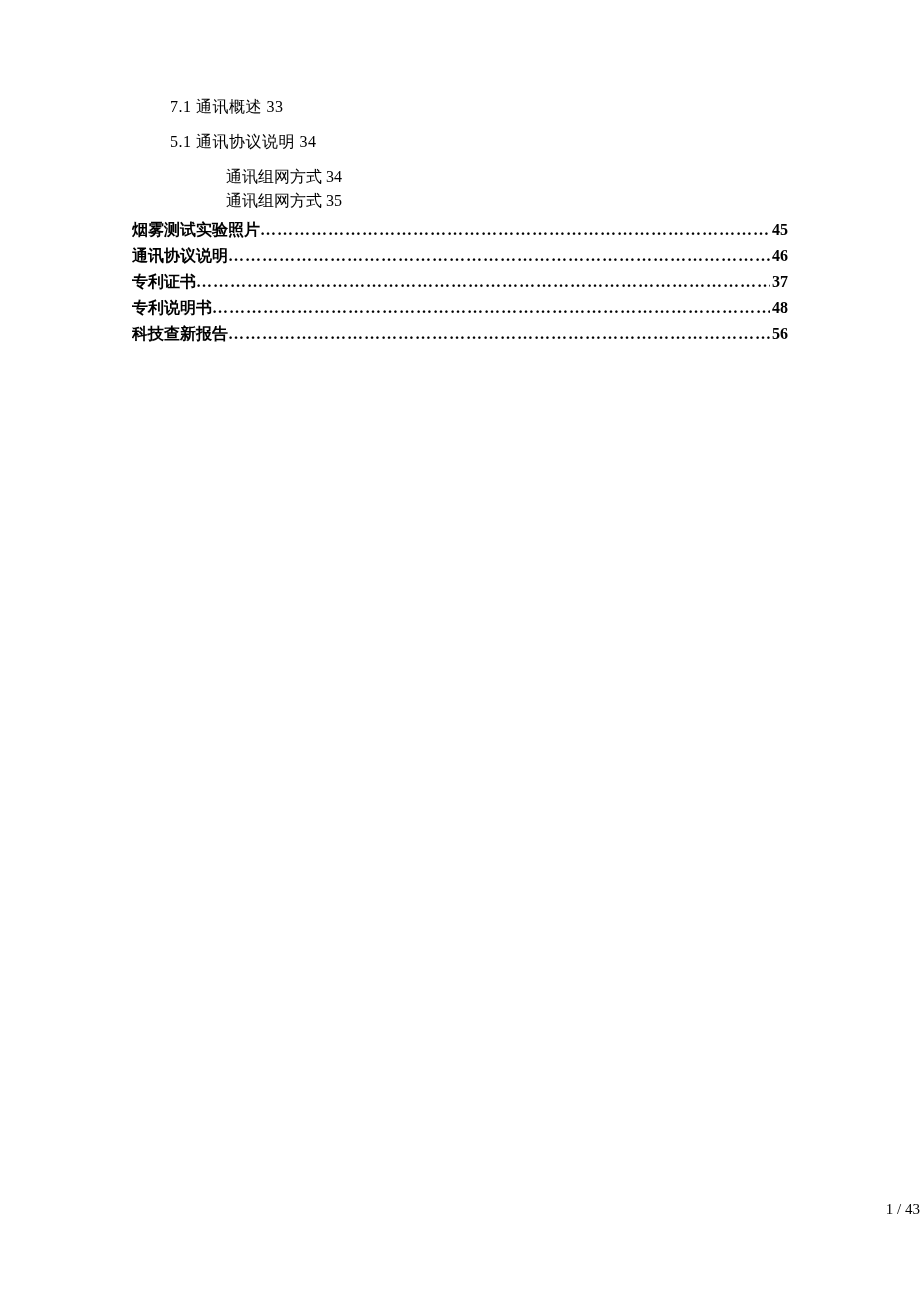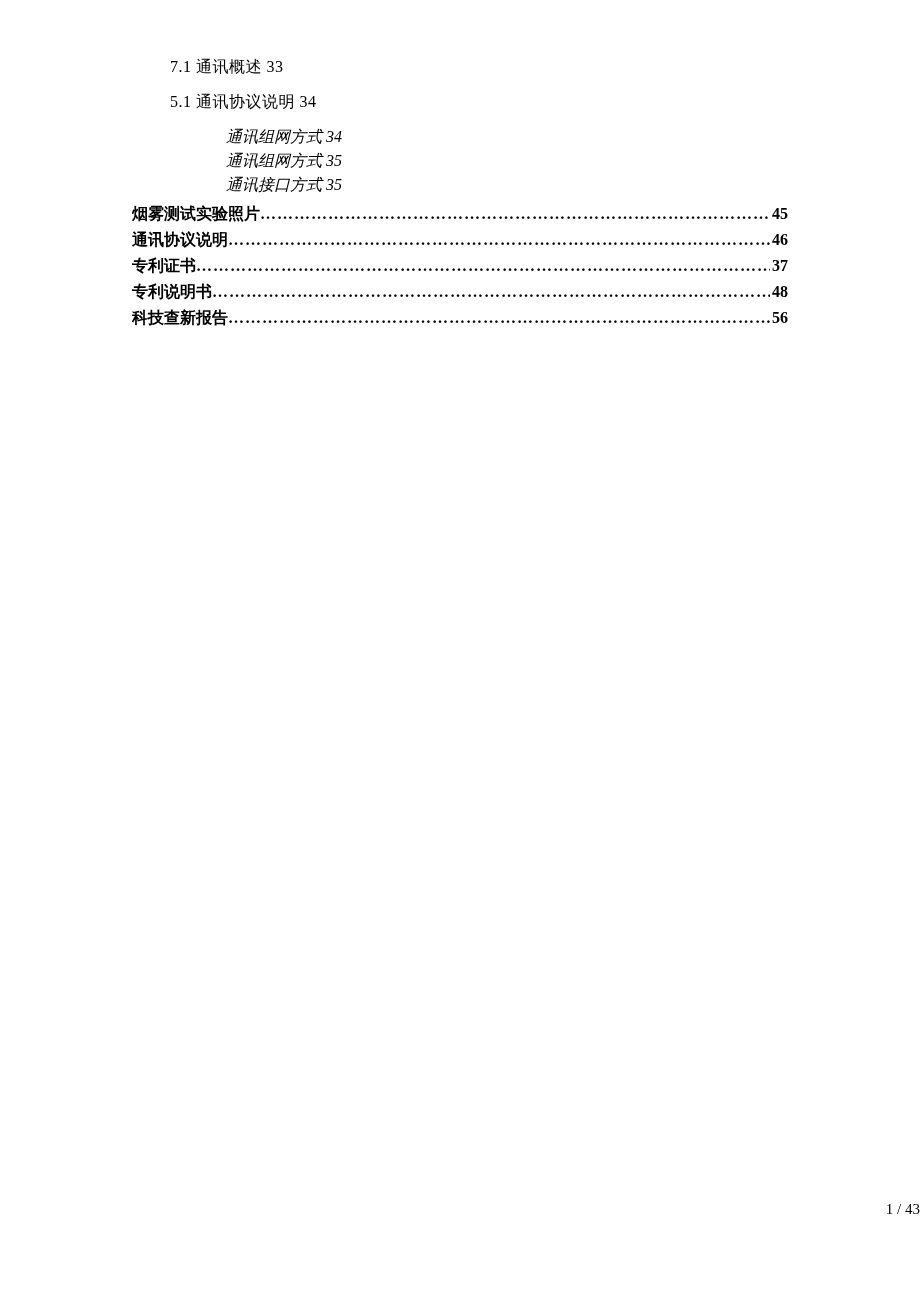--- a/index.html
+++ b/index.html
@@ -4,36 +4,36 @@
 <style>
   * { margin: 0; padding: 0; box-sizing: border-box; }
   html, body { width: 920px; height: 1302px; background: #fff; }
   body {
     font-family: "SimSun", "宋体", serif;
     color: #000;
     position: relative;
   }
   .page {
     padding: 57px 132px 0 132px;
+    margin-top: 40px;
   }
   .sec-line {
     font-size: 16px;
     margin-left: 38px;
     margin-bottom: 14px;
     letter-spacing: 0.5px;
   }
   .sub-block {
     margin-left: 94px;
     margin-top: -2px;
     margin-bottom: 4px;
   }
   .sub-line {
     font-size: 16px;
     line-height: 24px;
-    font-style: italic;
   }
   .attach-heading {
     font-size: 16px;
     margin-top: 2px;
     margin-bottom: 4px;
   }
   .toc-line {
     display: flex;
     align-items: baseline;
     font-size: 16px;
@@ -82,24 +82,20 @@
 
   <div class="sub-block">
     <div class="sub-line">
       <span>通讯组网方式</span>
       <span class="num">34</span>
     </div>
     <div class="sub-line">
       <span>通讯组网方式</span>
       <span class="num">35</span>
     </div>
-    <div class="sub-line">
-      <span>通讯接口方式</span>
-      <span class="num">35</span>
-    </div>
   </div>
 
 
   <div class="toc-line">
     <span class="toc-label">烟雾测试实验照片</span>
     <span class="toc-dots"></span>
     <span class="toc-page num">45</span>
   </div>
   <div class="toc-line">
     <span class="toc-label">通讯协议说明</span>

